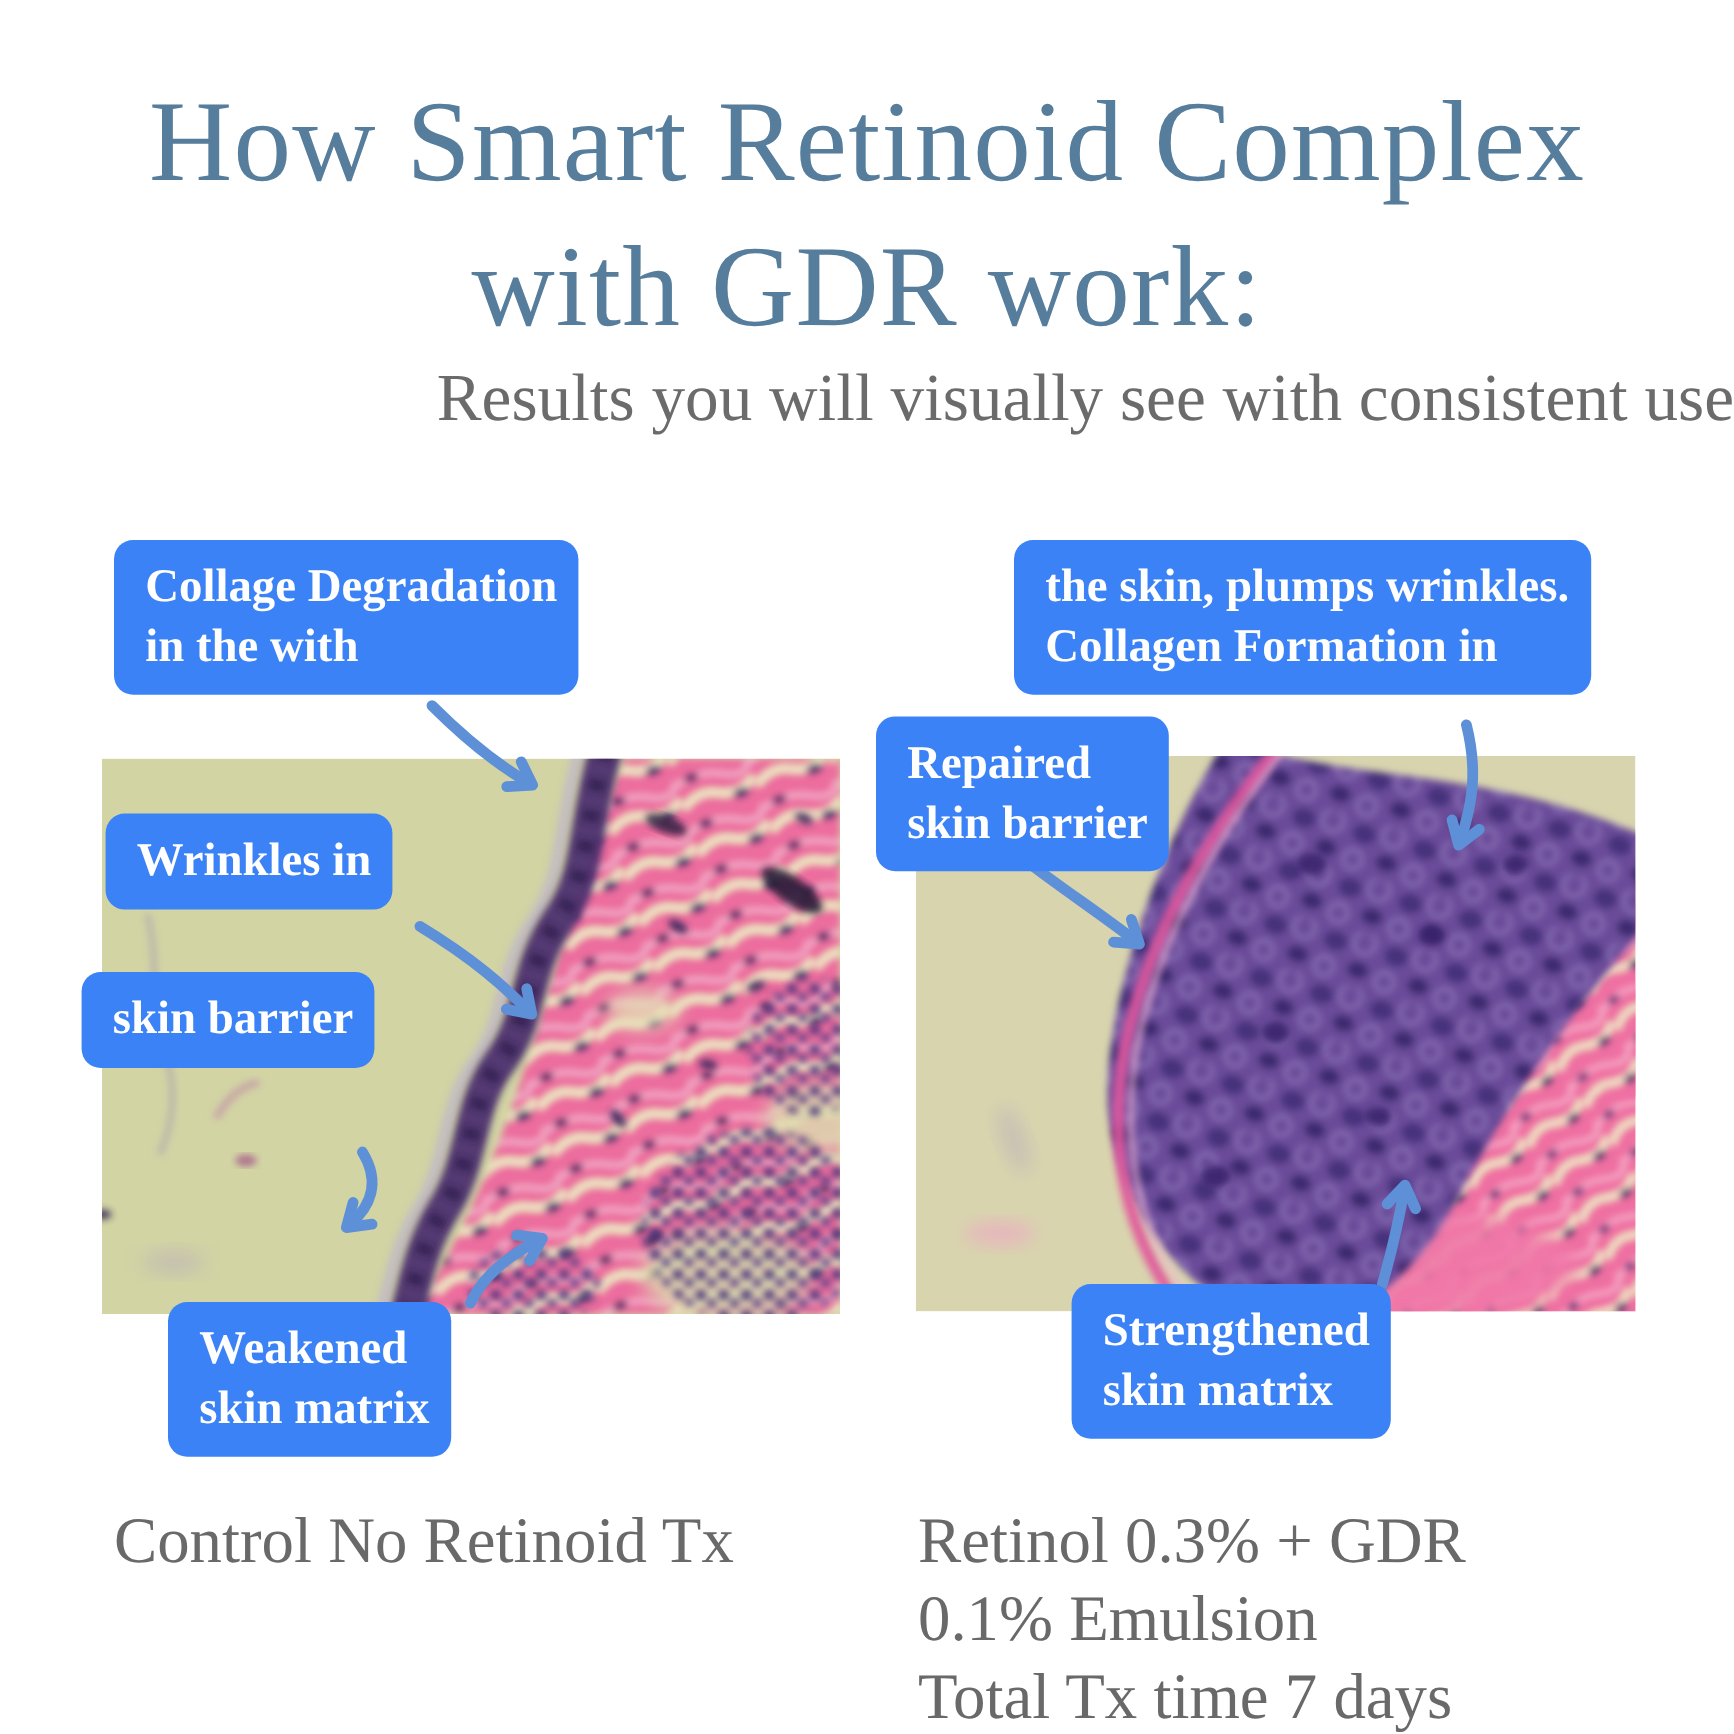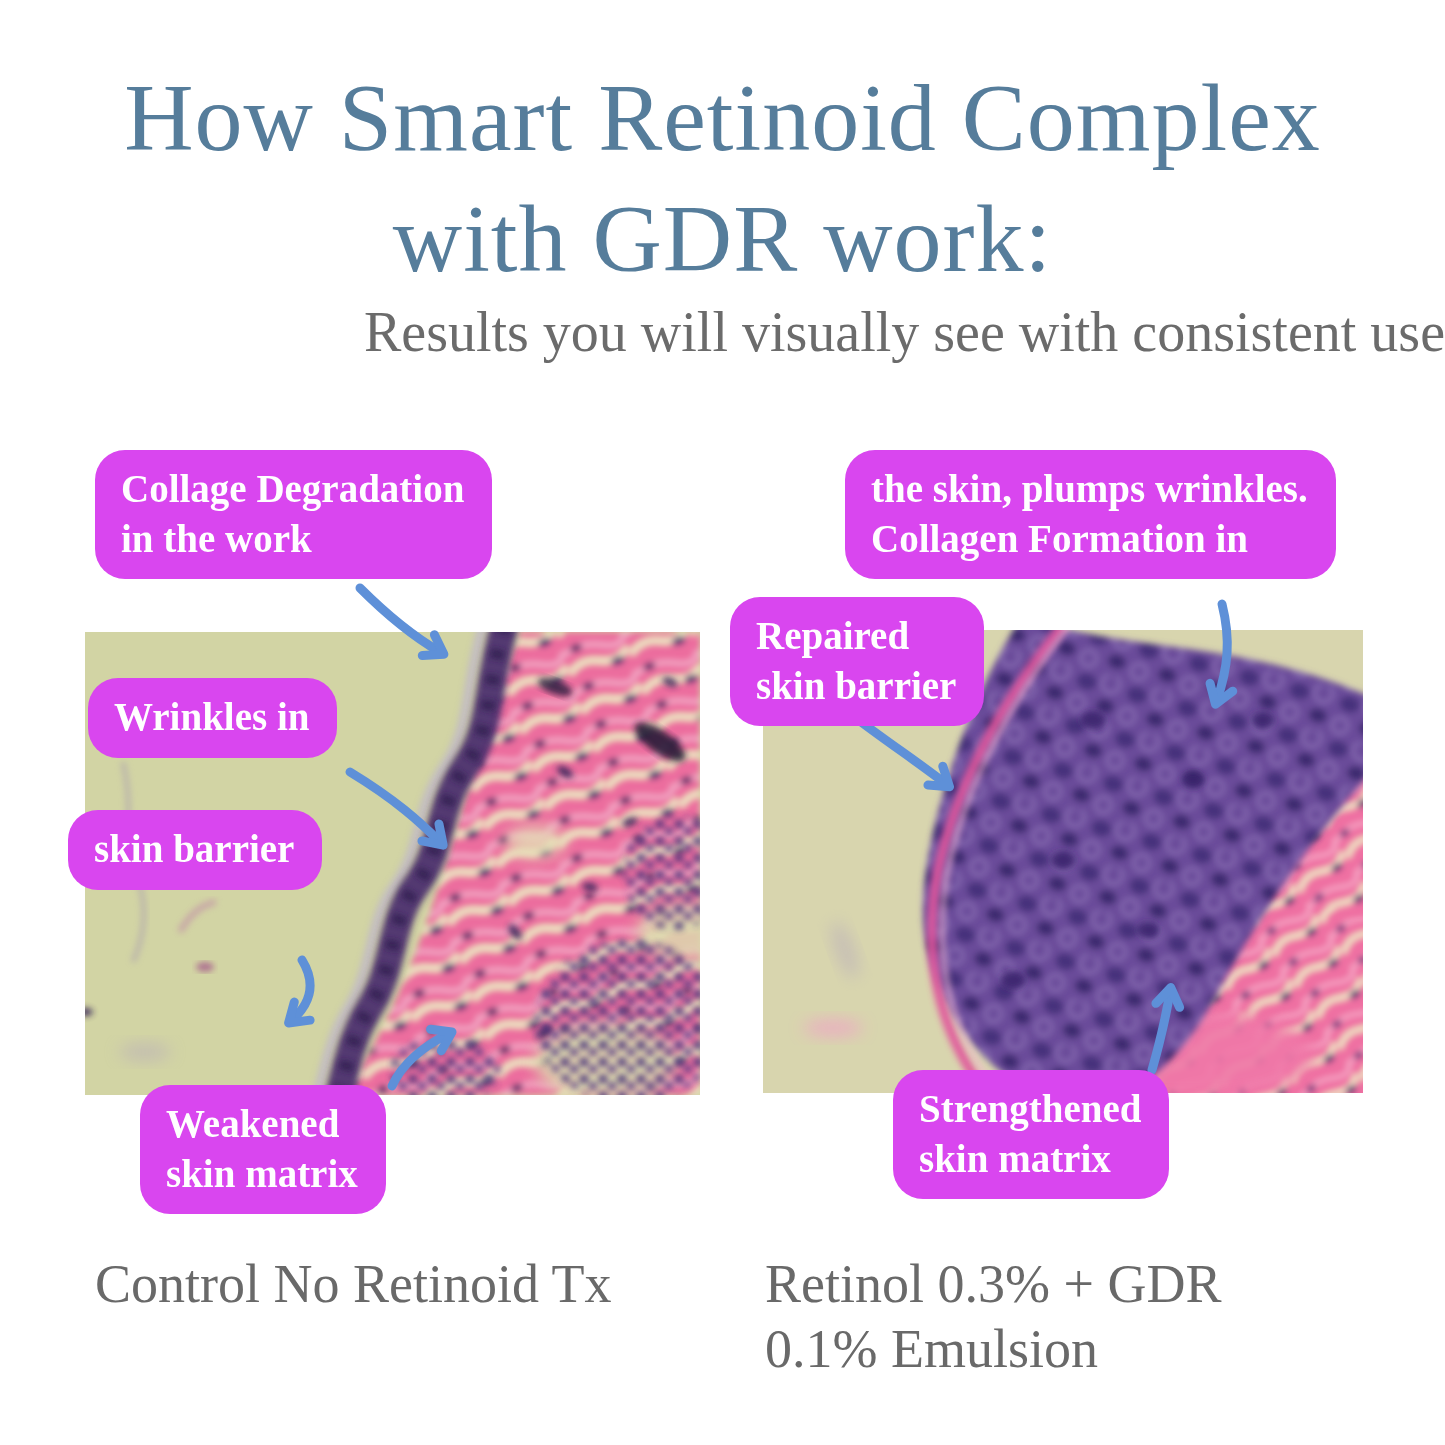--- a/index.html
+++ b/index.html
@@ -14,24 +14,24 @@
   .title-line{display:block;font-size:96px;line-height:1.26;font-weight:400;letter-spacing:1px;}
   .subtitle{position:absolute;left:0;right:0;top:300px;text-align:right;font-size:56px;color:#6b6b6b;font-weight:400;}
 
   .img-wrap{position:absolute;overflow:hidden;}
   .img-left{left:85px;top:632px;width:615px;height:463px;}
   .img-right{left:763px;top:630px;width:600px;height:463px;}
   .img-wrap svg{display:block;width:100%;height:100%;}
 
   .callout{
     position:absolute;
-    background:#d946ef;
+    background:#3b82f6;
     color:#ffffff;
-    border-radius:30px;
-    padding:14px 28px 16px 26px;
+    border-radius:16px;
+    padding:14px 18px 16px 26px;
     font-size:39px;
     line-height:1.27;
     font-weight:600;
     z-index:5;
   }
   .callout .line{display:block;white-space:nowrap;}
 
   .co-l1{left:95px;top:450px;}
   .co-l2{left:88px;top:678px;}
   .co-l3{left:68px;top:810px;}
@@ -181,21 +181,21 @@
       <path d="M302,960 C318,986 308,1006 292,1020" marker-end="url(#ah)"></path>
       <path d="M392,1086 C402,1064 424,1046 448,1034" marker-end="url(#ah)"></path>
       <path d="M1222,604 C1231,640 1228,668 1217,700" marker-end="url(#ah)"></path>
       <path d="M848,712 C884,740 918,762 946,784" marker-end="url(#ah)"></path>
       <path d="M1152,1070 C1160,1042 1166,1016 1170,992" marker-end="url(#ah)"></path>
     </g>
   </svg>
 
   <div class="callout co-l1">
     <span class="line">Collage Degradation</span>
-    <span class="line">in the work</span>
+    <span class="line">in the with</span>
   </div>
   <div class="callout co-l2">
     <span class="line">Wrinkles in</span>
   </div>
   <div class="callout co-l3">
     <span class="line">skin barrier</span>
   </div>
   <div class="callout co-l4">
     <span class="line">Weakened</span>
     <span class="line">skin matrix</span>
@@ -213,15 +213,16 @@
     <span class="line">Strengthened</span>
     <span class="line">skin matrix</span>
   </div>
 
   <div class="caption caption-left">
     <span class="line">Control No Retinoid Tx</span>
   </div>
   <div class="caption caption-right">
     <span class="line">Retinol 0.3% + GDR</span>
     <span class="line">0.1% Emulsion</span>
+    <span class="line">Total Tx time 7 days</span>
   </div>
 
 </div>
 
 </body></html>

